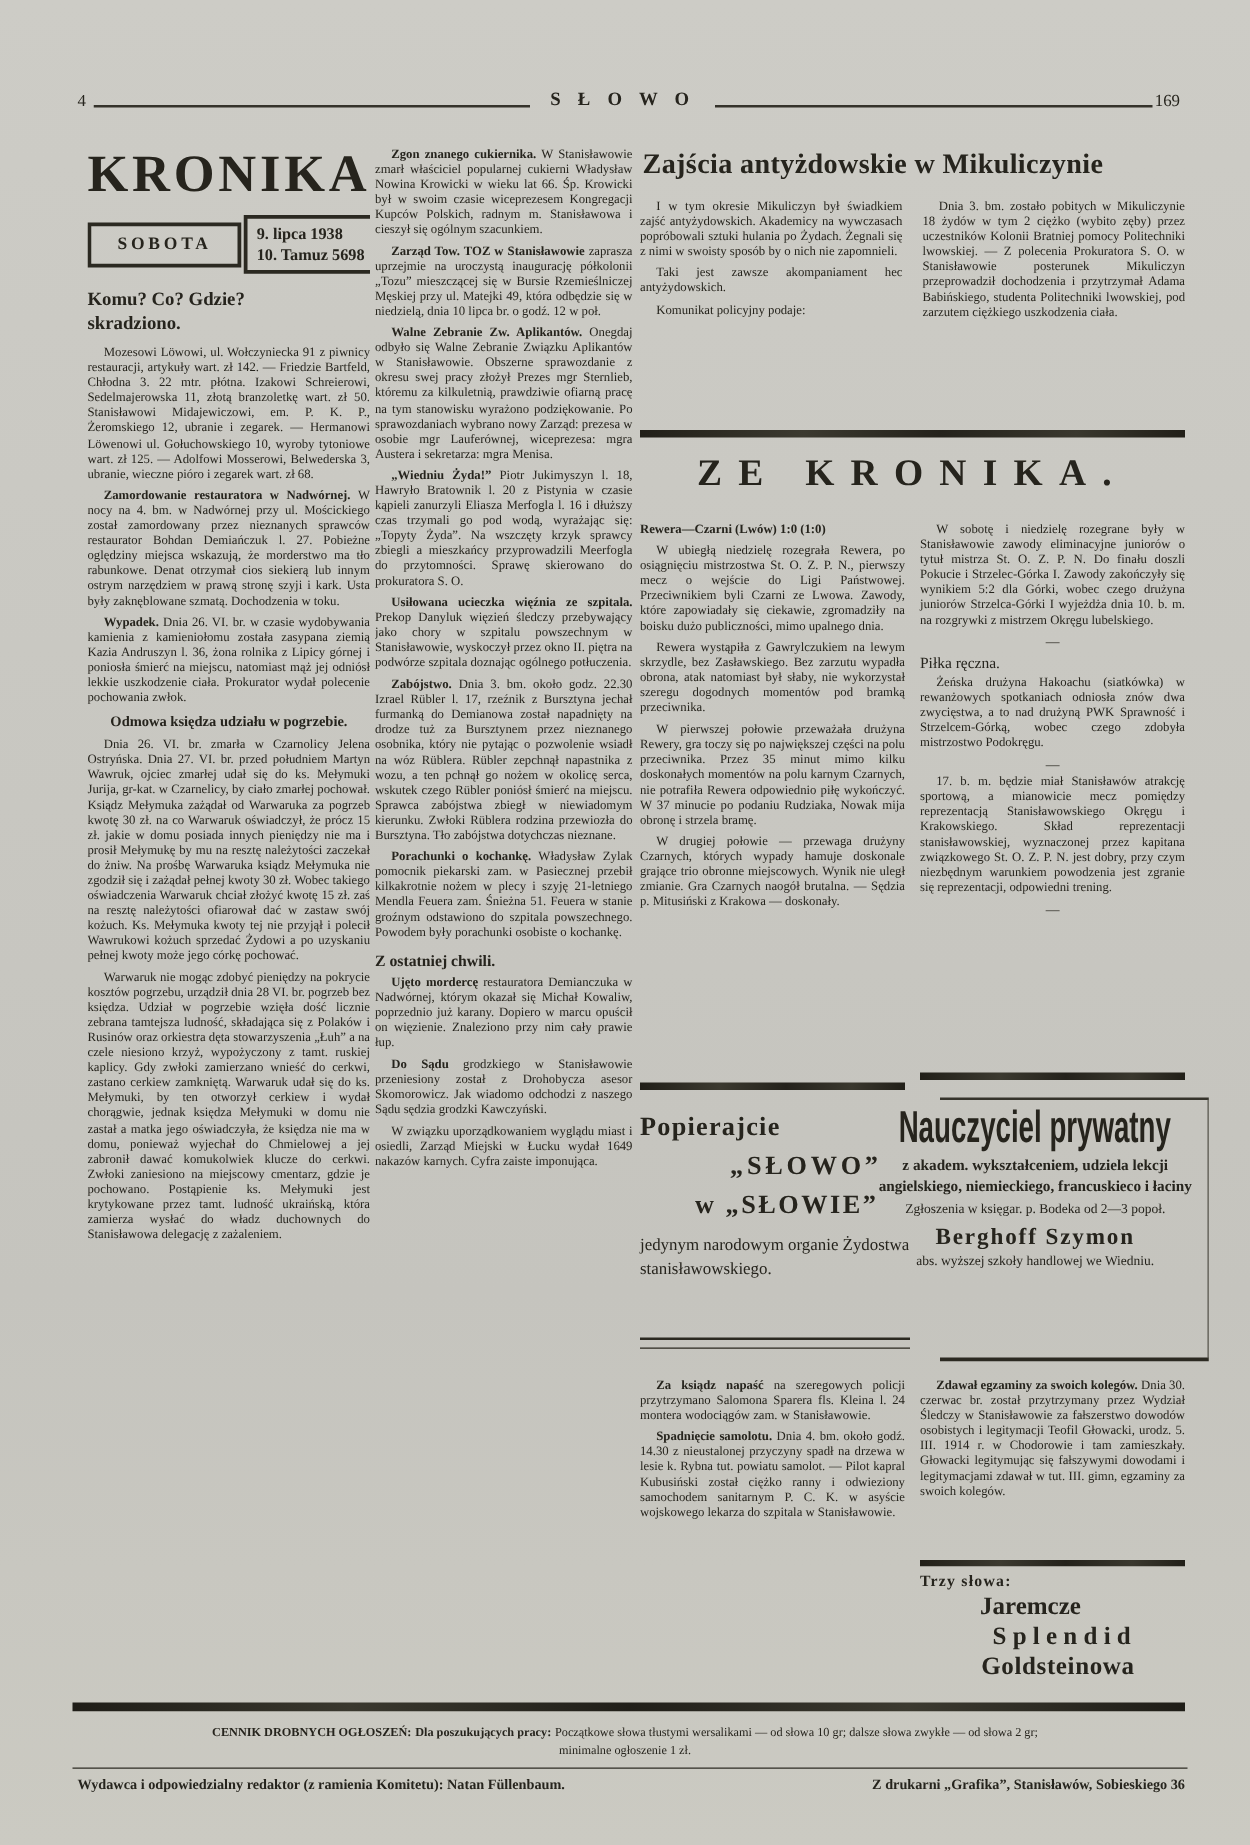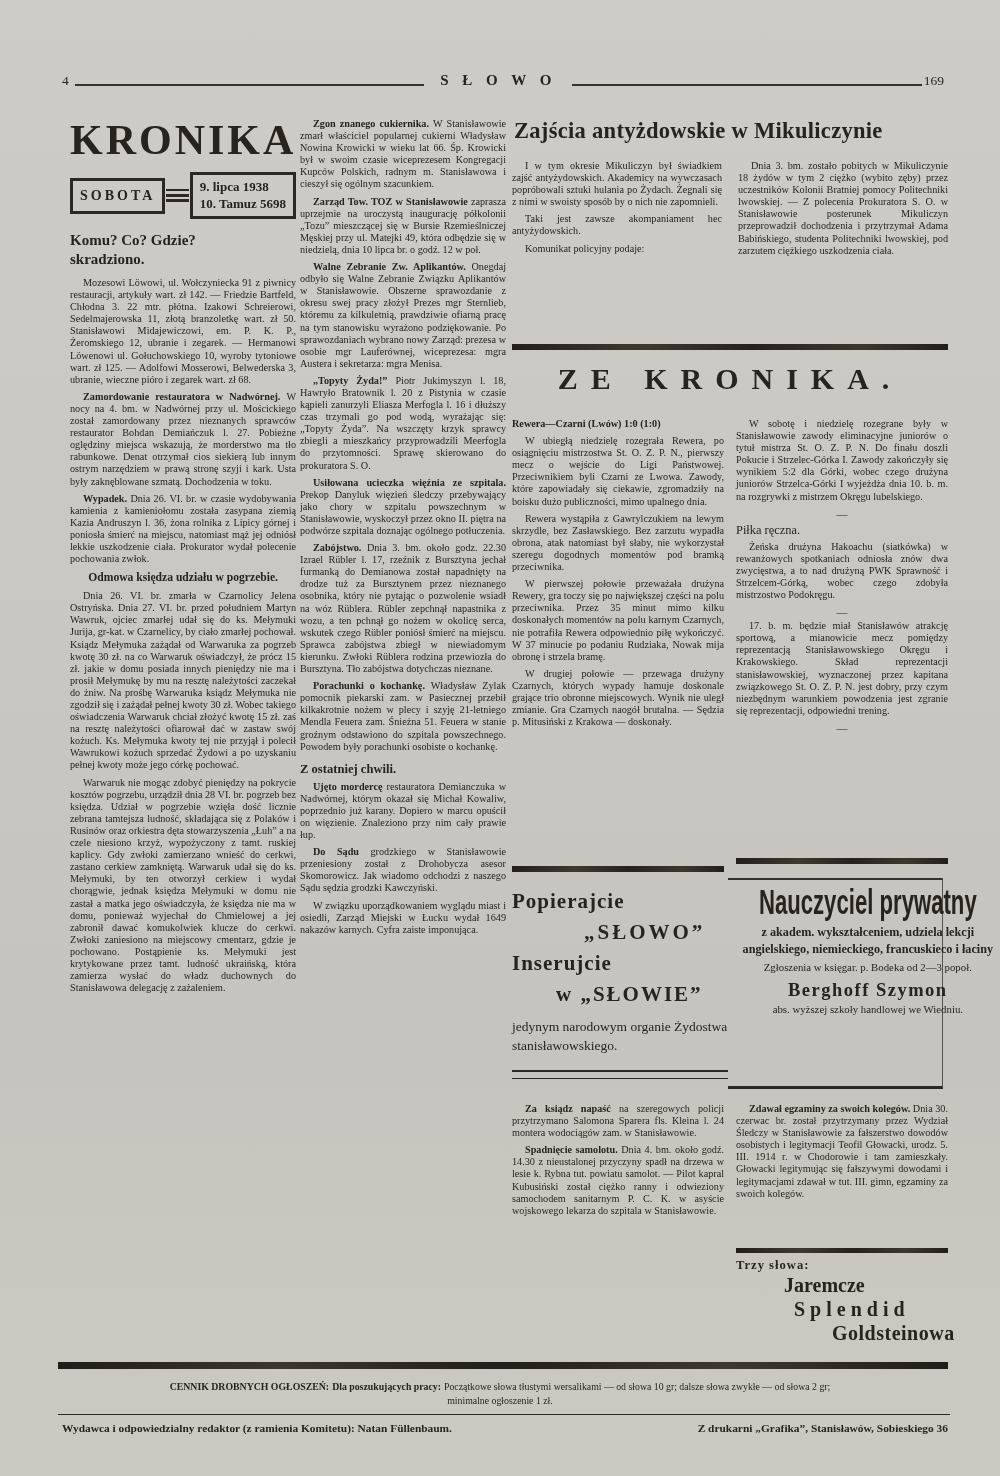--- a/index.html
+++ b/index.html
@@ -14,21 +14,21 @@
   .masthead{font-size:15px;font-weight:bold;letter-spacing:5px;padding:0 16px;white-space:nowrap;}
   
   .col{position:absolute;top:118px;overflow:hidden;}
   .col1{left:70px;width:226px;height:1238px;}
   .col2{left:300px;width:206px;height:1240px;}
   .art{margin:0 0 5px 0;font-size:10.2px;line-height:12.1px;text-align:justify;text-indent:13px;}
   .lead{font-weight:bold;}
   .lead:not(:empty)::after{content:" ";}
   .kronika-title{font-size:42px;line-height:44px;font-weight:bold;letter-spacing:3px;margin:0 0 10px 0;}
   .datebox-row{display:flex;align-items:center;margin:0 0 12px 0;}
-  .daybox{border:3px solid #2b2921;padding:7px 7px;font-weight:bold;font-size:14px;letter-spacing:3px;white-space:nowrap;text-align:right;}
+  .daybox{border:3px solid #2b2921;padding:7px 21px;font-weight:bold;font-size:14px;letter-spacing:3px;white-space:nowrap;text-align:right;}
   .connector{width:24px;height:13px;margin:0 1px;
              background:repeating-linear-gradient(to bottom,#2b2921 0 2.4px,transparent 2.4px 5.2px);}
   .datebox{border:3px solid #2b2921;padding:4px 7px;font-weight:bold;font-size:13px;line-height:16.5px;flex:1;white-space:nowrap;}
   .kr-headline{font-size:15px;line-height:19px;font-weight:bold;margin:0 0 8px 0;max-width:172px;}
   .center-head{text-align:right;font-weight:bold;font-size:11.6px;line-height:14px;margin:6px 18px 5px 18px;}
   .sub-head{font-weight:bold;font-size:12.6px;margin:9px 0 4px 0;}
   
   .right{position:absolute;left:512px;top:118px;width:436px;height:1250px;}
   .abs{position:absolute;}
   .mik-headline{top:0;left:2px;margin:0;font-size:22.5px;font-weight:bold;letter-spacing:.3px;white-space:nowrap;}
@@ -45,39 +45,39 @@
   .b2{top:748px;left:0;width:212px;height:6px;}
   .b3{top:740px;left:224px;width:212px;height:6px;}
   
   .promo{top:768px;left:0;width:216px;}
   .promo-line{font-size:21px;font-weight:bold;line-height:31px;letter-spacing:1px;white-space:nowrap;}
   .ind1{padding-left:72px;letter-spacing:3px;}
   .ind2{padding-left:44px;letter-spacing:2px;}
   .promo-tag{font-size:13.5px;line-height:18.5px;margin-top:8px;}
   .promo-rule{top:952px;left:0;width:216px;height:6px;border-top:2.4px solid #2b2921;border-bottom:1.6px solid #2b2921;}
   
-  .teacher{top:760px;left:216px;width:214px;height:206px;border-top:2px solid #35332b;border-bottom:3px solid #2b2921;border-right:1px solid #55534a;display:flex;}
+  .teacher{top:760px;left:240px;width:214px;height:206px;border-top:2px solid #35332b;border-bottom:3px solid #2b2921;border-right:1px solid #55534a;display:flex;justify-content:flex-end;}
   .t-bar{width:9px;background:linear-gradient(180deg,#1d1b15,#38362c 40%,#1f1d17);}
   .t-inner{flex:1;padding:2px 5px 0 7px;}
   .t-title{text-align:center;height:38px;}
   .t-title-text{display:inline-block;font-family:"Liberation Sans","DejaVu Sans",sans-serif;font-weight:bold;font-size:27px;transform:scale(.82,1.33);transform-origin:center top;white-space:nowrap;}
   .t-line{font-size:12.2px;font-weight:bold;text-align:center;line-height:16.5px;margin-top:4px;}
   .t-contact{font-size:10.8px;text-align:center;line-height:13.5px;margin-top:4px;}
   .t-name{font-size:18.5px;font-weight:bold;text-align:center;letter-spacing:1.5px;margin-top:5px;white-space:nowrap;}
   .t-qual{font-size:10.8px;text-align:center;line-height:13.5px;margin-top:2px;}
   
   .bottom-left{top:985px;left:0;width:212px;}
   .bottom-right{top:985px;left:224px;width:212px;}
   .b4{top:1130px;left:224px;width:212px;height:5px;}
   .three{top:1140px;left:224px;width:212px;}
   .tw-label{font-size:12.6px;font-weight:bold;letter-spacing:1px;}
   .tw-n1,.tw-n2,.tw-n3{font-size:20px;font-weight:bold;line-height:24px;white-space:nowrap;}
   .tw-n1{margin-left:48px;}
   .tw-n2{margin-left:58px;letter-spacing:5px;}
-  .tw-n3{margin-left:96px;letter-spacing:.5px;}
+  .tw-n3{margin-left:49px;letter-spacing:.5px;}
   
   .footbar{position:absolute;left:58px;width:890px;top:1362px;height:7px;background:linear-gradient(90deg,#1f1d17,#3a382e 25%,#211f19 50%,#3c3a30 75%,#1f1d17);}
   .cennik{position:absolute;left:52px;right:52px;top:1380px;text-align:center;font-size:9.8px;line-height:13.5px;}
   .cennik b{margin-right:3px;}
   .thinrule{position:absolute;left:58px;right:50px;top:1414px;border-top:1.6px solid #2e2c24;}
   .credits{position:absolute;left:62px;right:52px;top:1422px;display:flex;justify-content:space-between;font-size:11.4px;font-weight:bold;}
 </style>
 </head>
 <body>
 
@@ -109,21 +109,21 @@
 
     <h3 class="center-head">Odmowa księdza udziału w pogrzebie.</h3>
     <p class="art"><span>Dnia 26. VI. br. zmarła w Czarnolicy Jelena Ostryńska. Dnia 27. VI. br. przed południem Martyn Wawruk, ojciec zmarłej udał się do ks. Mełymuki Jurija, gr-kat. w Czarnelicy, by ciało zmarłej pochował. Ksiądz Mełymuka zażądał od Warwaruka za pogrzeb kwotę 30 zł. na co Warwaruk oświadczył, że prócz 15 zł. jakie w domu posiada innych pieniędzy nie ma i prosił Mełymukę by mu na resztę należytości zaczekał do żniw. Na prośbę Warwaruka ksiądz Mełymuka nie zgodził się i zażądał pełnej kwoty 30 zł. Wobec takiego oświadczenia Warwaruk chciał złożyć kwotę 15 zł. zaś na resztę należytości ofiarował dać w zastaw swój kożuch. Ks. Mełymuka kwoty tej nie przyjął i polecił Wawrukowi kożuch sprzedać Żydowi a po uzyskaniu pełnej kwoty może jego córkę pochować.</span></p>
     <p class="art"><span>Warwaruk nie mogąc zdobyć pieniędzy na pokrycie kosztów pogrzebu, urządził dnia 28 VI. br. pogrzeb bez księdza. Udział w pogrzebie wzięła dość licznie zebrana tamtejsza ludność, składająca się z Polaków i Rusinów oraz orkiestra dęta stowarzyszenia „Łuh” a na czele niesiono krzyż, wypożyczony z tamt. ruskiej kaplicy. Gdy zwłoki zamierzano wnieść do cerkwi, zastano cerkiew zamkniętą. Warwaruk udał się do ks. Mełymuki, by ten otworzył cerkiew i wydał chorągwie, jednak księdza Mełymuki w domu nie zastał a matka jego oświadczyła, że księdza nie ma w domu, ponieważ wyjechał do Chmielowej a jej zabronił dawać komukolwiek klucze do cerkwi. Zwłoki zaniesiono na miejscowy cmentarz, gdzie je pochowano. Postąpienie ks. Mełymuki jest krytykowane przez tamt. ludność ukraińską, która zamierza wysłać do władz duchownych do Stanisławowa delegację z zażaleniem.</span></p>
   </section>
 
   <section class="col col2">
     <p class="art"><span class="lead">Zgon znanego cukiernika.</span><span>W Stanisławowie zmarł właściciel popularnej cukierni Władysław Nowina Krowicki w wieku lat 66. Śp. Krowicki był w swoim czasie wiceprezesem Kongregacji Kupców Polskich, radnym m. Stanisławowa i cieszył się ogólnym szacunkiem.</span></p>
     <p class="art"><span class="lead">Zarząd Tow. TOZ w Stanisławowie</span><span>zaprasza uprzejmie na uroczystą inaugurację półkolonii „Tozu” mieszczącej się w Bursie Rzemieślniczej Męskiej przy ul. Matejki 49, która odbędzie się w niedzielą, dnia 10 lipca br. o godź. 12 w poł.</span></p>
     <p class="art"><span class="lead">Walne Zebranie Zw. Aplikantów.</span><span>Onegdaj odbyło się Walne Zebranie Związku Aplikantów w Stanisławowie. Obszerne sprawozdanie z okresu swej pracy złożył Prezes mgr Sternlieb, któremu za kilkuletnią, prawdziwie ofiarną pracę na tym stanowisku wyrażono podziękowanie. Po sprawozdaniach wybrano nowy Zarząd: prezesa w osobie mgr Lauferównej, wiceprezesa: mgra Austera i sekretarza: mgra Menisa.</span></p>
-    <p class="art"><span class="lead">„Topyty Żyda!”</span><span>Piotr Jukimyszyn l. 18, Hawryło Bratownik l. 20 z Pistynia w czasie kąpieli zanurzyli Eliasza Merfogla l. 16 i dłuższy czas trzymali go pod wodą, wyrażając się: „Topyty Żyda”. Na wszczęty krzyk sprawcy zbiegli a mieszkańcy przyprowadzili Meerfogla do przytomności. Sprawę skierowano do prokuratora S. O.</span></p>
+    <p class="art"><span class="lead">„Wiedniu Żyda!”</span><span>Piotr Jukimyszyn l. 18, Hawryło Bratownik l. 20 z Pistynia w czasie kąpieli zanurzyli Eliasza Merfogla l. 16 i dłuższy czas trzymali go pod wodą, wyrażając się: „Topyty Żyda”. Na wszczęty krzyk sprawcy zbiegli a mieszkańcy przyprowadzili Meerfogla do przytomności. Sprawę skierowano do prokuratora S. O.</span></p>
     <p class="art"><span class="lead">Usiłowana ucieczka więźnia ze szpitala.</span><span>Prekop Danyluk więzień śledczy przebywający jako chory w szpitalu powszechnym w Stanisławowie, wyskoczył przez okno II. piętra na podwórze szpitala doznając ogólnego potłuczenia.</span></p>
     <p class="art"><span class="lead">Zabójstwo.</span><span>Dnia 3. bm. około godz. 22.30 Izrael Rübler l. 17, rzeźnik z Bursztyna jechał furmanką do Demianowa został napadnięty na drodze tuż za Bursztynem przez nieznanego osobnika, który nie pytając o pozwolenie wsiadł na wóz Rüblera. Rübler zepchnął napastnika z wozu, a ten pchnął go nożem w okolicę serca, wskutek czego Rübler poniósł śmierć na miejscu. Sprawca zabójstwa zbiegł w niewiadomym kierunku. Zwłoki Rüblera rodzina przewiozła do Bursztyna. Tło zabójstwa dotychczas nieznane.</span></p>
     <p class="art"><span class="lead">Porachunki o kochankę.</span><span>Władysław Zylak pomocnik piekarski zam. w Pasiecznej przebił kilkakrotnie nożem w plecy i szyję 21-letniego Mendla Feuera zam. Śnieżna 51. Feuera w stanie groźnym odstawiono do szpitala powszechnego. Powodem były porachunki osobiste o kochankę.</span></p>
 
     <h3 class="sub-head">Z ostatniej chwili.</h3>
     <p class="art"><span class="lead">Ujęto mordercę</span><span>restauratora Demianczuka w Nadwórnej, którym okazał się Michał Kowaliw, poprzednio już karany. Dopiero w marcu opuścił on więzienie. Znaleziono przy nim cały prawie łup.</span></p>
     <p class="art"><span class="lead">Do Sądu</span><span>grodzkiego w Stanisławowie przeniesiony został z Drohobycza asesor Skomorowicz. Jak wiadomo odchodzi z naszego Sądu sędzia grodzki Kawczyński.</span></p>
     <p class="art"><span class="lead"></span><span>W związku uporządkowaniem wyglądu miast i osiedli, Zarząd Miejski w Łucku wydał 1649 nakazów karnych. Cyfra zaiste imponująca.</span></p>
   </section>
 
@@ -161,21 +161,20 @@
       <p class="art"><span>17. b. m. będzie miał Stanisławów atrakcję sportową, a mianowicie mecz pomiędzy reprezentacją Stanisławowskiego Okręgu i Krakowskiego. Skład reprezentacji stanisławowskiej, wyznaczonej przez kapitana związkowego St. O. Z. P. N. jest dobry, przy czym niezbędnym warunkiem powodzenia jest zgranie się reprezentacji, odpowiedni trening.</span></p>
       <div class="dash">—</div>
     </div>
 
     <div class="abs bar b2"></div>
     <div class="abs bar b3"></div>
 
     <div class="abs promo">
       <div class="promo-line">Popierajcie</div>
       <div class="promo-line ind1">„SŁOWO”</div>
-      <div class="promo-line">Inserujcie</div>
       <div class="promo-line ind2">w „SŁOWIE”</div>
       <div class="promo-tag">jedynym narodowym organie Żydostwa stanisławowskiego.</div>
     </div>
     <div class="abs promo-rule"></div>
 
     <div class="abs teacher">
       <div class="t-bar"></div>
       <div class="t-inner">
         <div class="t-title"><span class="t-title-text">Nauczyciel prywatny</span></div>
         <div class="t-line">z akadem. wykształceniem, udziela lekcji angielskiego, niemieckiego, francuskieco i łaciny</div>

